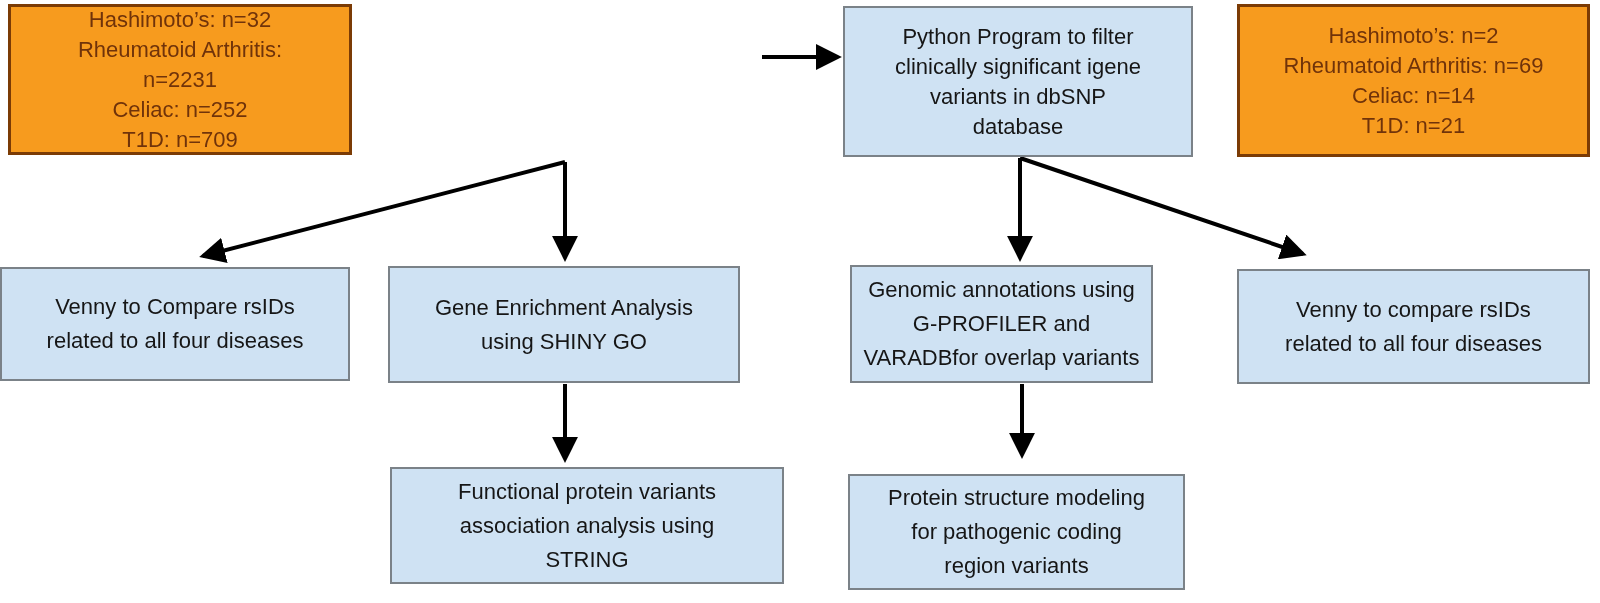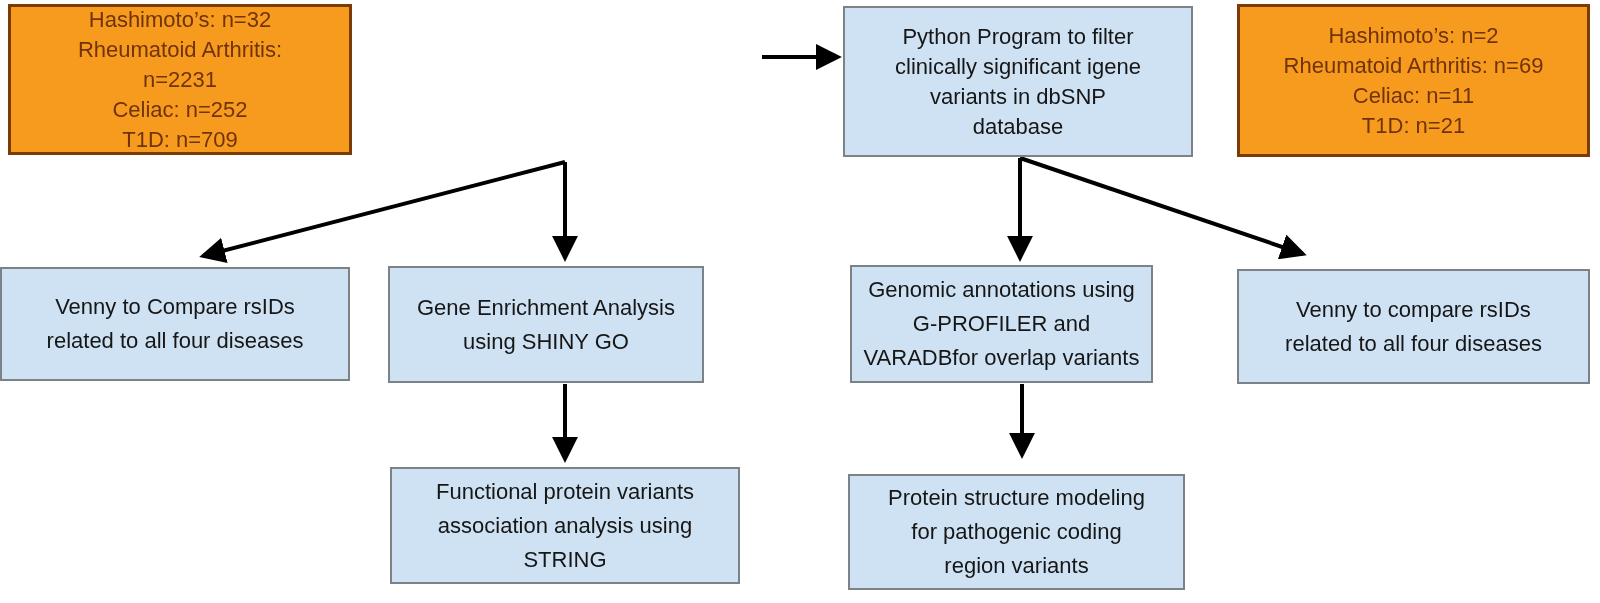--- a/index.html
+++ b/index.html
@@ -58,46 +58,46 @@
   <div class="box blue" style="left:843px;top:6px;width:350px;height:151px">
     <div class="box-text">Python Program to filter
 clinically significant igene
 variants in dbSNP
 database</div>
   </div>
 
   <div class="box orange" style="left:1237px;top:4px;width:353px;height:153px">
     <div class="box-text">Hashimoto’s: n=2
 Rheumatoid Arthritis: n=69
-Celiac: n=11
+Celiac: n=14
 T1D: n=21</div>
   </div>
 
   <div class="box blue lh34" style="left:0px;top:267px;width:350px;height:114px">
     <div class="box-text">Venny to Compare rsIDs
 related to all four diseases</div>
   </div>
 
-  <div class="box blue lh34" style="left:388px;top:266px;width:316px;height:117px">
+  <div class="box blue lh34" style="left:388px;top:266px;width:352px;height:117px">
     <div class="box-text">Gene Enrichment Analysis
 using SHINY GO</div>
   </div>
 
   <div class="box blue lh34" style="left:850px;top:265px;width:303px;height:118px">
     <div class="box-text">Genomic annotations using
 G-PROFILER and
 VARADBfor overlap variants</div>
   </div>
 
   <div class="box blue lh34" style="left:1237px;top:269px;width:353px;height:115px">
     <div class="box-text">Venny to compare rsIDs
 related to all four diseases</div>
   </div>
 
-  <div class="box blue lh34" style="left:390px;top:467px;width:350px;height:117px">
+  <div class="box blue lh34" style="left:390px;top:467px;width:394px;height:117px">
     <div class="box-text">Functional protein variants
 association analysis using
 STRING</div>
   </div>
 
   <div class="box blue lh34" style="left:848px;top:474px;width:337px;height:116px">
     <div class="box-text">Protein structure modeling
 for pathogenic coding
 region variants</div>
   </div>

